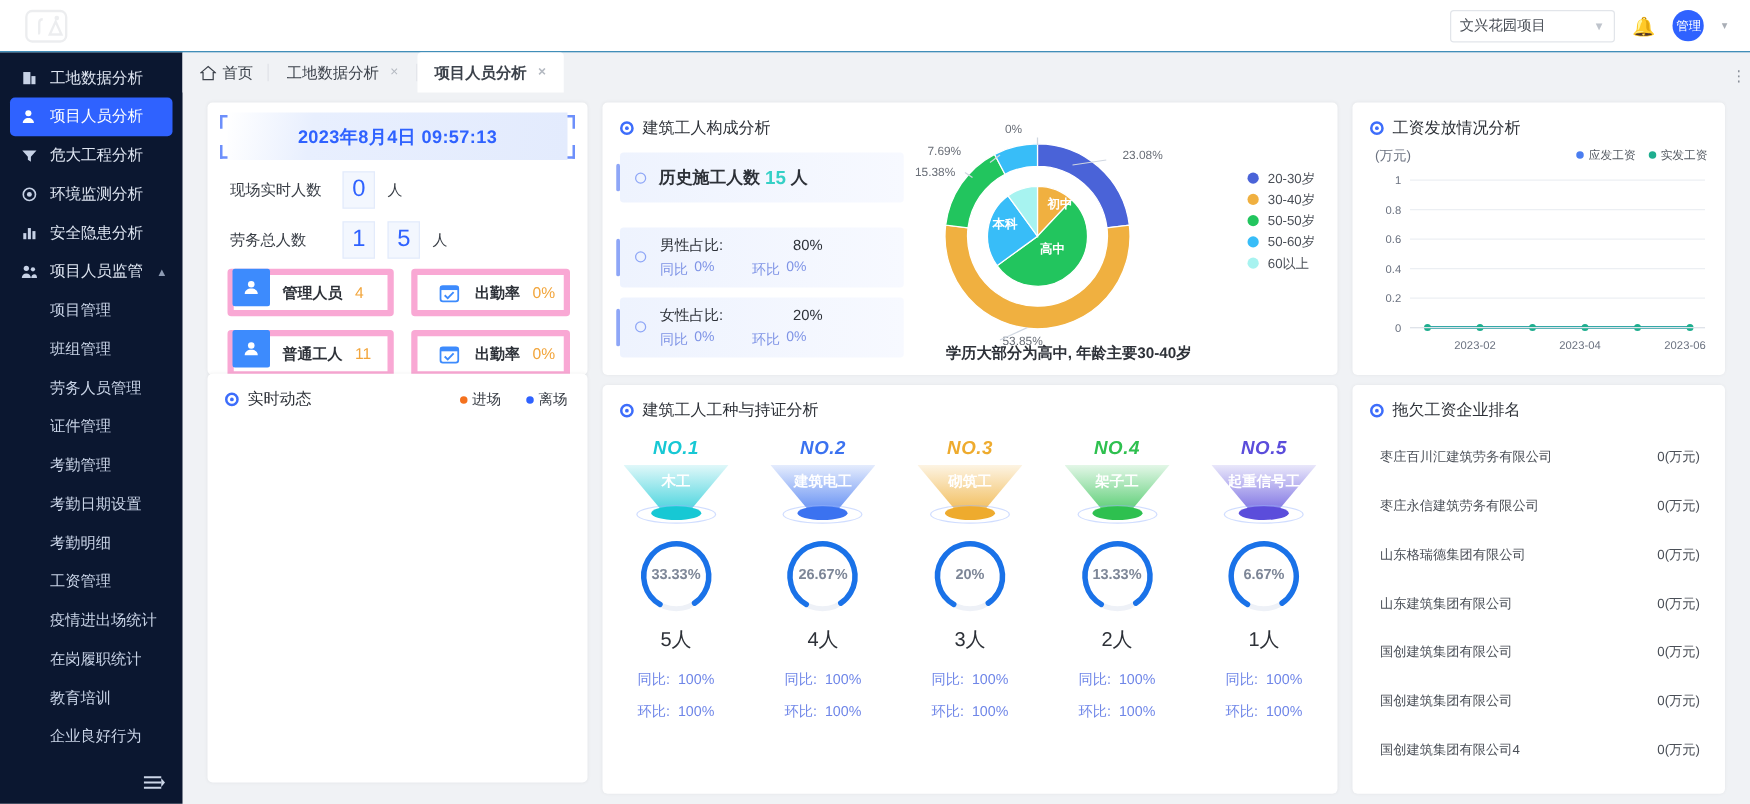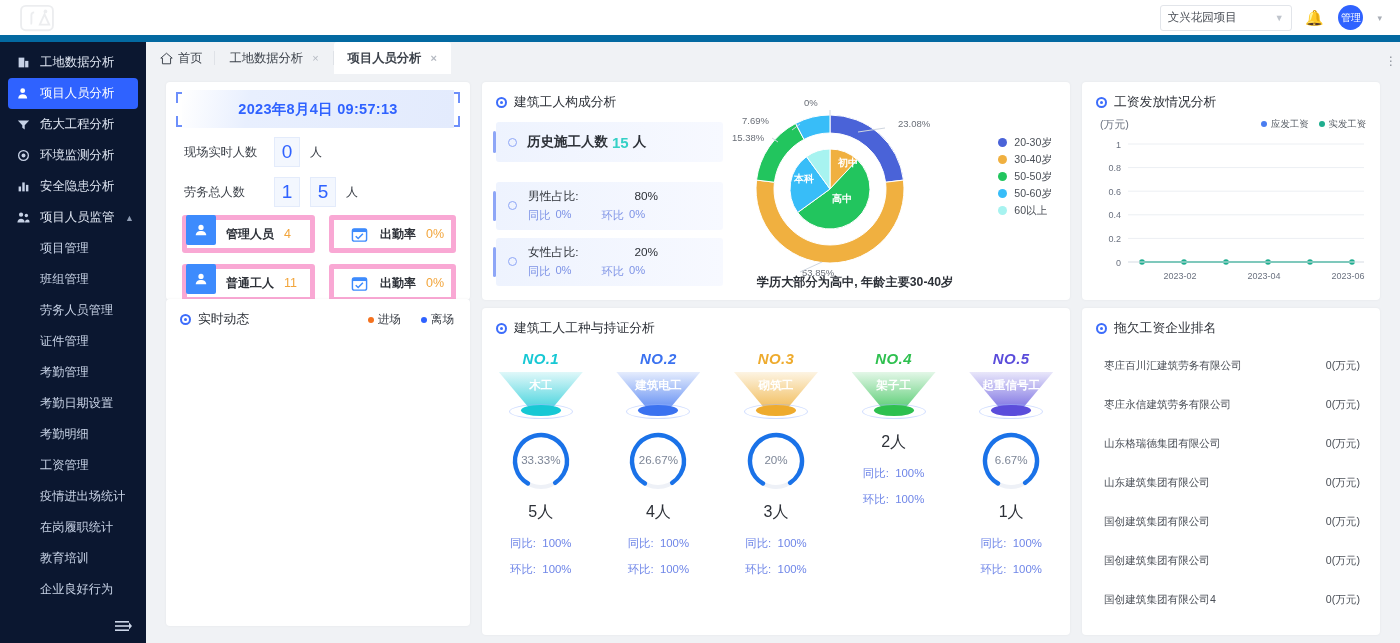--- a/index.html
+++ b/index.html
@@ -5,21 +5,21 @@
   * { box-sizing: border-box; margin: 0; padding: 0; }
   html, body {
     width: 1400px; height: 643px;
     font-family: "Liberation Sans", "DejaVu Sans", sans-serif;
     background: #f0f2f5; overflow: hidden;
   }
   
   .topbar {
     position: absolute; top: 0; left: 0; width: 1400px; height: 42px;
     background: #ffffff; display: flex; align-items: center;
-    border-bottom: 7px solid #0369a1;
+    border-bottom: 1px solid #0369a1;
   }
   .logo-box { width: 146px; height: 42px; display: flex; align-items: center; padding-left: 18px; }
   .logo-mark { width: 38px; height: 30px; opacity: .35; }
   .topbar-right { margin-left: auto; display: flex; align-items: center; gap: 14px; padding-right: 18px; }
   .proj-select {
     display: flex; align-items: center; justify-content: space-between;
     width: 132px; height: 26px; border: 1px solid #e2e5ea; border-radius: 3px;
     padding: 0 7px; font-size: 11.5px; color: #4a4f57; background: #fff;
   }
   .proj-select .chev { color: #bfc4cc; font-size: 9px; }
@@ -134,21 +134,21 @@
   .wt-col { flex: 1; display: flex; flex-direction: column; align-items: center; }
   .wt-no { font-size: 15px; font-style: italic; font-weight: bold; letter-spacing: .4px; }
   .funnel { position: relative; width: 84px; height: 50px; margin-top: 5px; }
   .funnel .cone { position: absolute; left: 0; top: 0; width: 84px; height: 38px;
     clip-path: polygon(0 0, 100% 0, 62% 100%, 38% 100%); }
   .funnel .txt { position: absolute; left: 0; top: 6px; width: 84px; text-align: center;
     font-size: 11.6px; color: #fff; font-weight: bold; }
   .funnel .ell { position: absolute; left: 22px; top: 33px; width: 40px; height: 11px; border-radius: 50%; }
   .funnel .ring1 { position: absolute; left: 10px; top: 32px; width: 64px; height: 15px; border-radius: 50%;
     border: 1.3px solid rgba(150,180,255,.45); }
-  .gauge { position: relative; width: 62px; height: 62px; margin-top: 8px; }
+  .gauge { position: relative; width: 62px; height: 62px; margin-top: 8px; font-weight: bold; }
   .gauge svg { position: absolute; left: 0; top: 0; }
   .gauge .pct { position: absolute; left: 0; top: 23px; width: 62px; text-align: center;
     font-size: 11.6px; color: #7d8697; }
   .wt-count { font-size: 16px; color: #2d3138; margin-top: 10px; }
   .wt-cmp { font-size: 11.4px; color: #6f86e8; margin-top: 13px; }
   .wt-cmp2 { font-size: 11.4px; color: #6f86e8; margin-top: 11px; }
 
   
   #cardE { left: 936px; top: 8px; width: 298px; height: 218px; }
   .wage-unit { position: absolute; left: 18px; top: 36px; font-size: 10.8px; color: #6b7280; }
@@ -543,20 +543,27 @@
       <div class="wt-cmp">同比:&nbsp;&nbsp;100%</div>
       <div class="wt-cmp2">环比:&nbsp;&nbsp;100%</div>
         </div>
         <div class="wt-col">
       <div class="wt-no" style="color:#2ec04f">NO.4</div>
       <div class="funnel">
         <div class="cone" style="background:linear-gradient(180deg, #2ec04f22 0%, #2ec04fcc 100%)"></div>
         <div class="ring1"></div>
         <div class="ell" style="background:#2ec04f"></div>
         <div class="txt">架子工</div>
+      </div>
+      <div class="gauge">
+        <svg width="62" height="62" viewBox="0 0 62 62">
+          <circle cx="31" cy="31" r="26" fill="none" stroke="#eef1f7" stroke-width="4"></circle>
+          <circle cx="31" cy="31" r="26" fill="none" stroke="#1a72e8" stroke-width="4.4" stroke-dasharray="134.0 163.4" stroke-linecap="round" transform="rotate(120 31 31)"></circle>
+        </svg>
+        <div class="pct">13.33%</div>
       </div>
       <div class="wt-count">2人</div>
       <div class="wt-cmp">同比:&nbsp;&nbsp;100%</div>
       <div class="wt-cmp2">环比:&nbsp;&nbsp;100%</div>
         </div>
         <div class="wt-col">
       <div class="wt-no" style="color:#5b4ddb">NO.5</div>
       <div class="funnel">
         <div class="cone" style="background:linear-gradient(180deg, #5b4ddb22 0%, #5b4ddbcc 100%)"></div>
         <div class="ring1"></div>

